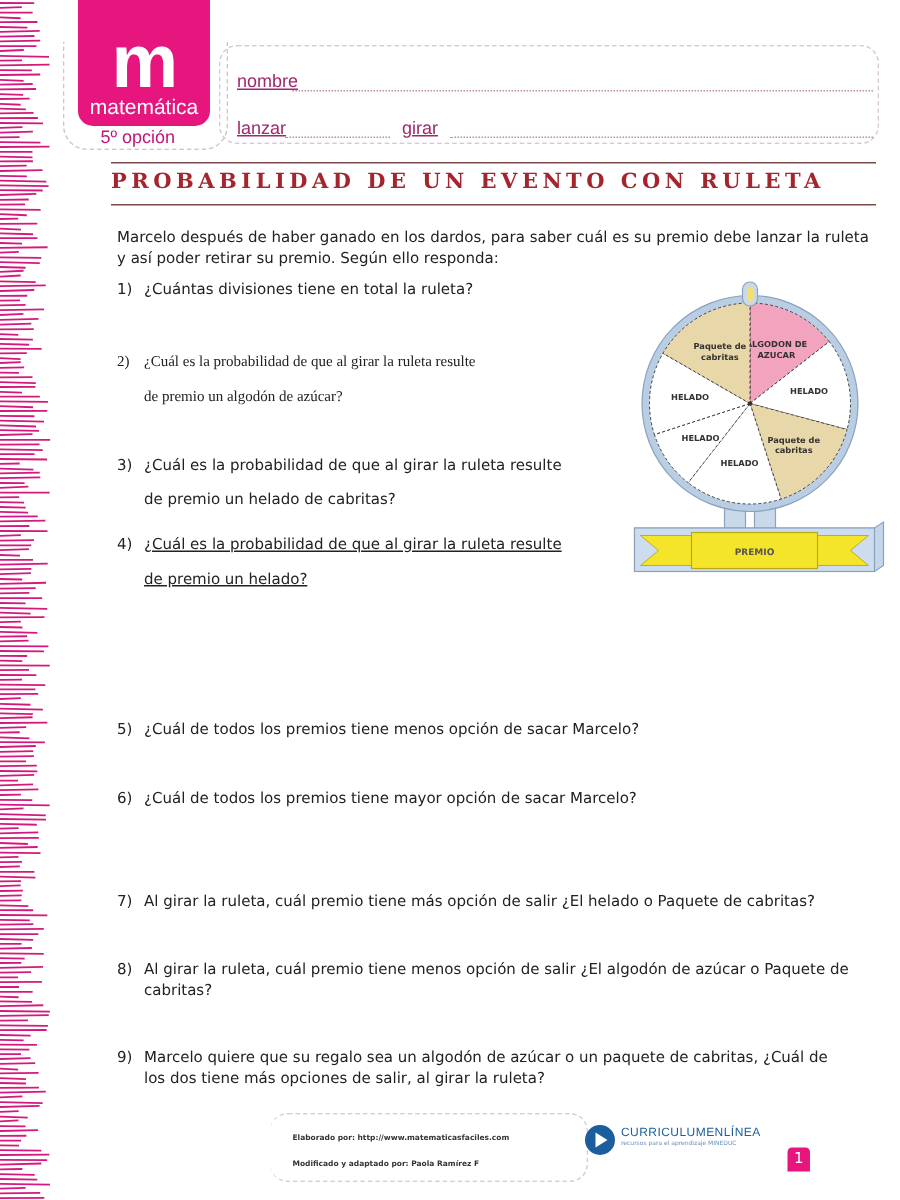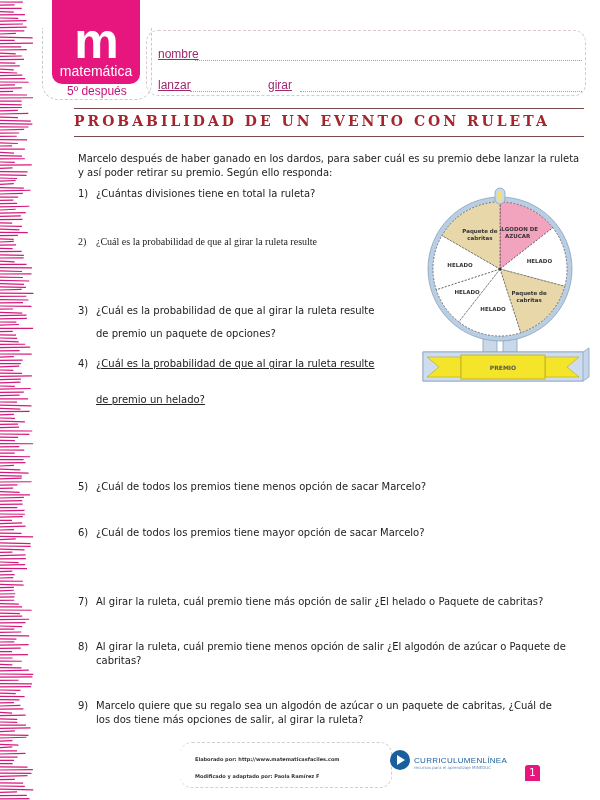--- a/index.html
+++ b/index.html
@@ -49,21 +49,21 @@
 
     
     .wheel-wrap { position: absolute; left: 403px; top: 185px; width: 195px; height: 205px; }
 
     
     .footer-box {
       position: absolute; left: 180px; top: 742px; width: 212px; height: 46px;
       border: 1px dashed #d0d0d0; border-radius: 12px; border-left: none; border-right: 1px dashed #d0d0d0;
     }
     .footer-text { position: absolute; font-size: 5px; font-weight: bold; color: #333; }
-    .cl-logo { position: absolute; left: 390px; top: 750px; display: flex; align-items: flex-end; gap: 4px; }
+    .cl-logo { position: absolute; left: 390px; top: 750px; display: flex; align-items: flex-start; gap: 4px; }
     .cl-circle { width: 20px; height: 20px; border-radius: 50%; background: #1a5e9e; position: relative; }
     .cl-circle::after {
       content: ""; position: absolute; left: 7px; top: 5px;
       border-left: 8px solid #fff; border-top: 5px solid transparent; border-bottom: 5px solid transparent;
     }
     .cl-name { font-family: "Liberation Sans", sans-serif; font-size: 8px; color: #1a5e9e; letter-spacing: 0.3px; }
     .cl-tag { font-size: 4px; color: #6a8fb8; }
     .page-num {
       position: absolute; left: 525px; top: 765px; width: 15px; height: 16px;
       background: #e6167e; color: #fff; font-size: 10px; text-align: center; line-height: 16px;
@@ -326,49 +326,50 @@
       <line x1="0" x2="26.828497942386832" y1="795.6000000000028" y2="795.2937564300439"></line>
       <line x1="0" x2="29.53455075445816" y1="798.8000000000028" y2="798.561747685188"></line>
     </g>
 </svg>
 
 <div class="logo-frame"></div>
 <div class="logo-block">
   <span class="logo-m">m</span>
   <span class="logo-sub">matemática</span>
 </div>
-<span class="logo-grade">5º después</span>
+<span class="logo-grade">5º opción</span>
 
 <div class="fields-box"></div>
 <span class="field-label" style="left:158px; top:47px;">nombre</span>
 <div class="field-line" style="top:47px; left:195px; right:18px;"></div>
 <span class="field-label" style="left:158px; top:78px;">lanzar</span>
 <div class="field-line" style="top:78px; left:190px; right:340px;"></div>
 <span class="field-label" style="left:268px; top:78px;">girar</span>
 <div class="field-line" style="top:78px; left:300px; right:18px;"></div>
 
 <div class="rule" style="top:108px;"></div>
 <div class="title">PROBABILIDAD DE UN EVENTO CON RULETA</div>
 <div class="rule" style="top:136px;"></div>
 
 <div class="text intro">Marcelo después de haber ganado en los dardos, para saber cuál es su premio debe lanzar la ruleta y así poder retirar su premio. Según ello responda:</div>
 
 <div class="text q" style="top:187px;">
   <span class="q-num">1)</span><span>¿Cuántas divisiones tiene en total la ruleta?</span>
 </div>
 <div class="text q" style="top:235px;font-family:Liberation Serif, serif;">
   <span class="q-num">2)</span><span>¿Cuál es la probabilidad de que al girar la ruleta resulte</span>
+  <span class="cont" style="margin-top:9px;">de premio un algodón de azúcar?</span>
 </div>
 <div class="text q" style="top:304px;">
   <span class="q-num">3)</span><span>¿Cuál es la probabilidad de que al girar la ruleta resulte</span>
-  <span class="cont" style="margin-top:9px;">de premio un paquete de opciones?</span>
+  <span class="cont" style="margin-top:9px;">de premio un helado de cabritas?</span>
 </div>
 <div class="text q" style="top:357px;text-decoration:underline;">
   <span class="q-num">4)</span><span>¿Cuál es la probabilidad de que al girar la ruleta resulte</span>
-  <span class="cont" style="margin-top:22px;">de premio un helado?</span>
+  <span class="cont" style="margin-top:9px;">de premio un helado?</span>
 </div>
 <div class="text q q-wide" style="top:441px;">
   <span class="q-num">5)</span><span>¿Cuál de todos los premios tiene menos opción de sacar Marcelo?</span>
 </div>
 <div class="text q q-wide" style="top:487px;">
   <span class="q-num">6)</span><span>¿Cuál de todos los premios tiene mayor opción de sacar Marcelo?</span>
 </div>
 <div class="text q q-wide" style="top:556px;">
   <span class="q-num">7)</span><span>Al girar la ruleta, cuál premio tiene más opción de salir ¿El helado o Paquete de cabritas?</span>
 </div>

